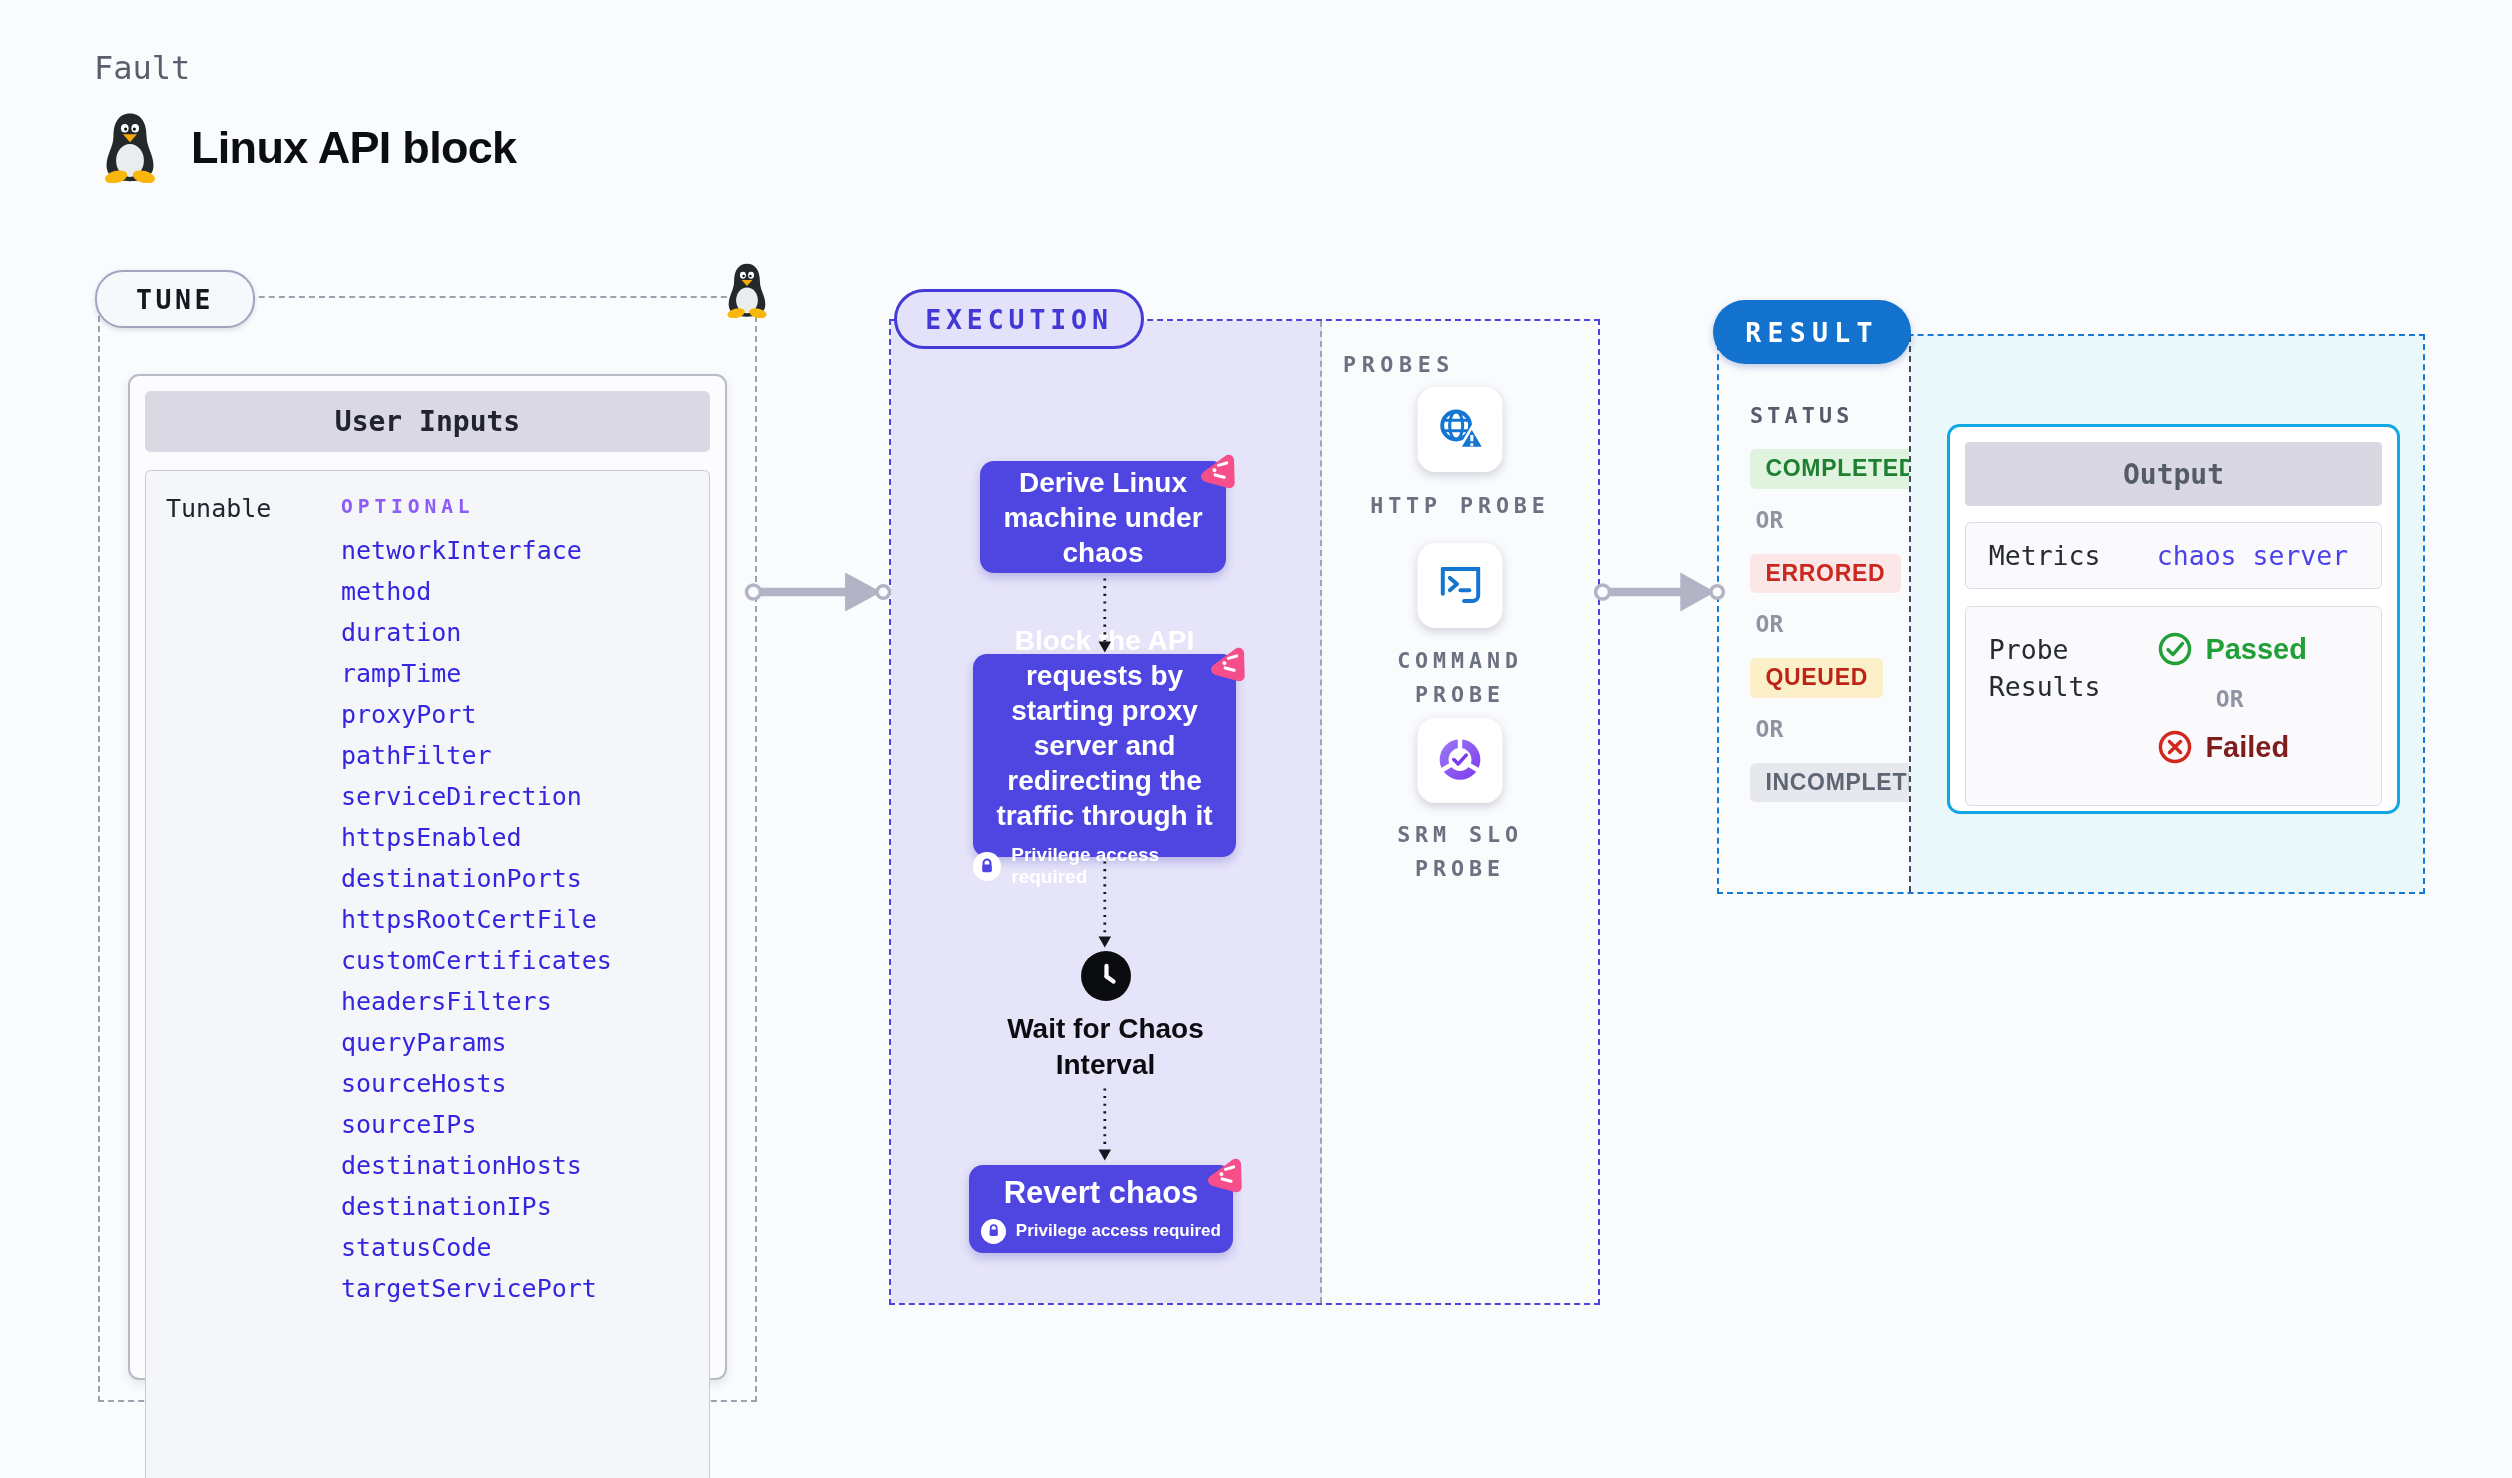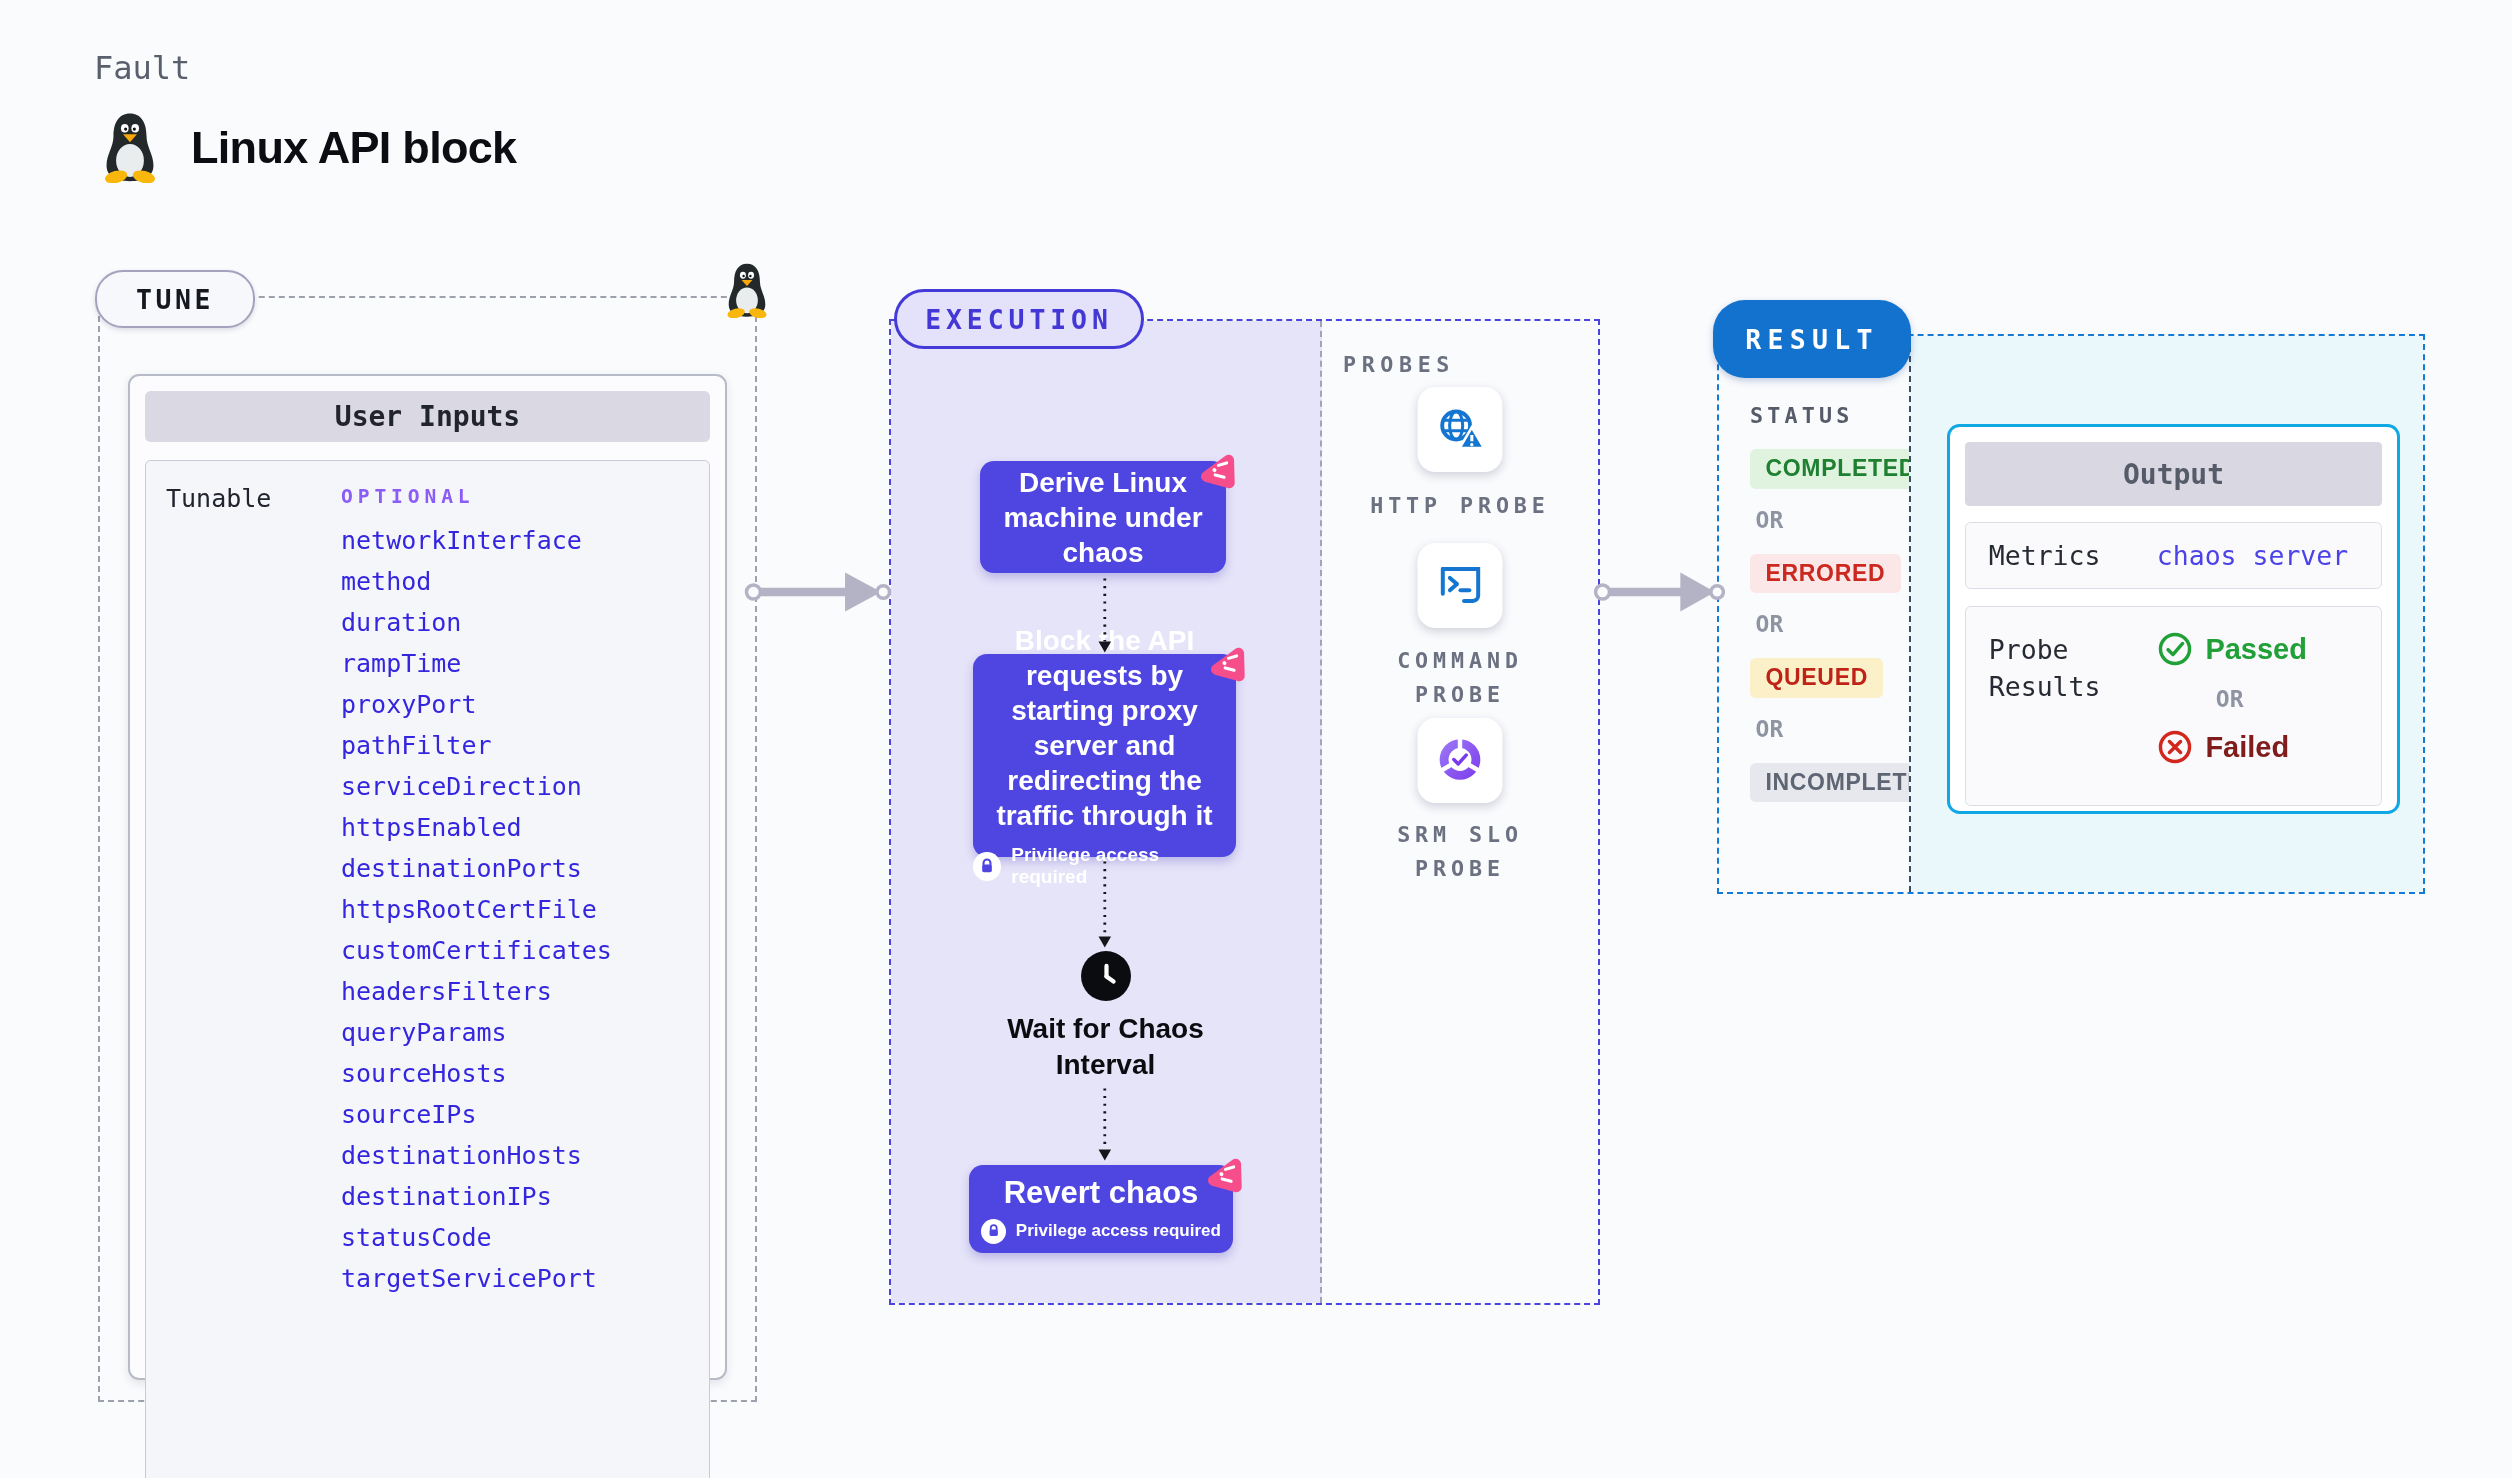--- a/index.html
+++ b/index.html
@@ -17,21 +17,21 @@
             border:2.1px dashed #9CA1AC;}
   .tune-pill{position:absolute;left:95px;top:270px;width:156px;height:54px;border-radius:28px;
              background:#F7F8FB;border:2.1px solid #A3A3BE;display:flex;align-items:center;justify-content:center;
              font-family:"DejaVu Sans Mono",monospace;font-weight:bold;font-size:26.5px;letter-spacing:3.5px;
              color:#15181F;box-shadow:0 2.1px 5.6px rgba(40,40,80,.15);z-index:4;}
   .tux-small{position:absolute;left:722px;top:261px;z-index:4;}
 
   .ui-card{position:absolute;left:128px;top:374px;width:599px;height:1006px;background:#FCFCFE;
            border:2.1px solid #B7BBC8;border-radius:11.2px;box-shadow:0 3.5px 9.8px rgba(30,30,60,.10);
            box-sizing:border-box;padding:15.4px;}
-  .ui-header{height:51px;background:#D9D8E3;border-radius:5.6px;display:flex;align-items:center;justify-content:center;
+  .ui-header{height:61px;background:#D9D8E3;border-radius:5.6px;display:flex;align-items:center;justify-content:center;
              font-family:"DejaVu Sans Mono",monospace;font-weight:bold;font-size:28px;color:#21242D;text-align:center;}
   .ui-inner{margin-top:18px;height:1025px;background:#F5F6FA;border:1.4px solid #C8CBD6;border-radius:5.6px;
             box-sizing:border-box;padding:18px 14px 0 19.6px;display:flex;}
   .tunable-label{width:175px;font-family:"DejaVu Sans Mono",monospace;font-size:25px;color:#21242D;padding-top:4.2px;}
   .param-col{flex:1;}
   .optional-label{font-family:"DejaVu Sans Mono",monospace;font-weight:bold;font-size:19.6px;color:#8b5cf6;
                   letter-spacing:4.9px;padding-top:5.6px;}
   .param-list{margin-top:12px;}
   .param{height:41px;line-height:41px;font-family:"DejaVu Sans Mono",monospace;font-size:25px;color:#3425DF;}
 
@@ -64,21 +64,21 @@
 
   .probes-label{position:absolute;left:21px;top:31px;font-family:"DejaVu Sans Mono",monospace;font-weight:bold;
                 font-size:21.7px;letter-spacing:5.6px;color:#6B7180;}
   .probe-card{position:absolute;left:50%;transform:translateX(-50%);width:85px;height:85px;background:#FFFFFF;
               border-radius:18px;box-shadow:0 3.5px 9.8px rgba(40,40,80,.18);display:flex;align-items:center;justify-content:center;}
   .probe-label{position:absolute;left:50%;transform:translateX(-50%);text-align:center;
                font-family:"DejaVu Sans Mono",monospace;font-weight:bold;font-size:21.7px;letter-spacing:4.9px;
                color:#6B7180;line-height:1.55;}
 
   
-  .result-pill{position:absolute;left:1713px;top:300px;width:198px;height:78px;border-radius:32px;background:#1272CE;
+  .result-pill{position:absolute;left:1713px;top:300px;width:198px;height:64px;border-radius:32px;background:#1272CE;
                display:flex;align-items:center;justify-content:center;font-family:"DejaVu Sans Mono",monospace;
                font-weight:bold;font-size:26.5px;letter-spacing:6.3px;color:#FFFFFF;z-index:6;
                box-shadow:0 2.8px 7px rgba(10,60,140,.25);}
   .result-box{position:absolute;left:1717px;top:334px;width:708px;height:560px;border:2.8px dashed #1579D6;
               box-sizing:border-box;display:flex;}
   .status-col{width:190px;box-sizing:border-box;padding:67px 0 0 31px;}
   .status-label{font-family:"DejaVu Sans Mono",monospace;font-weight:bold;font-size:21.7px;letter-spacing:4.2px;color:#555B69;}
   .badge{display:inline-block;margin-top:21px;padding:6.3px 15.4px;border-radius:5.6px;font-size:23px;font-weight:bold;
          letter-spacing:0.7px;white-space:nowrap;}
   .badge-completed{background:#DFF3DF;color:#1E8030;}

